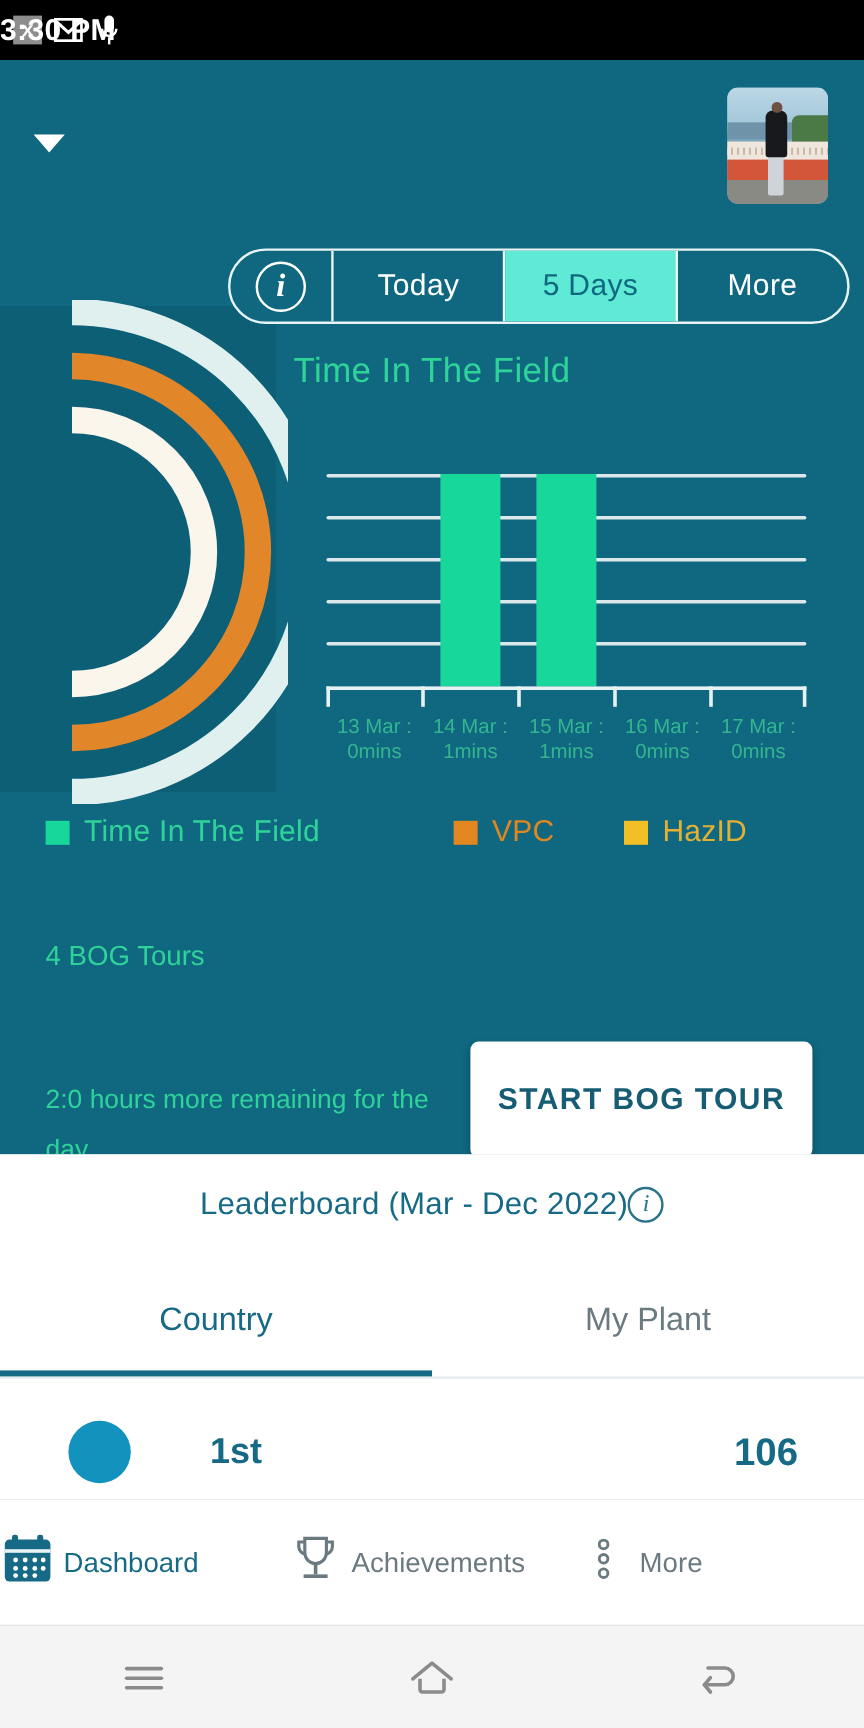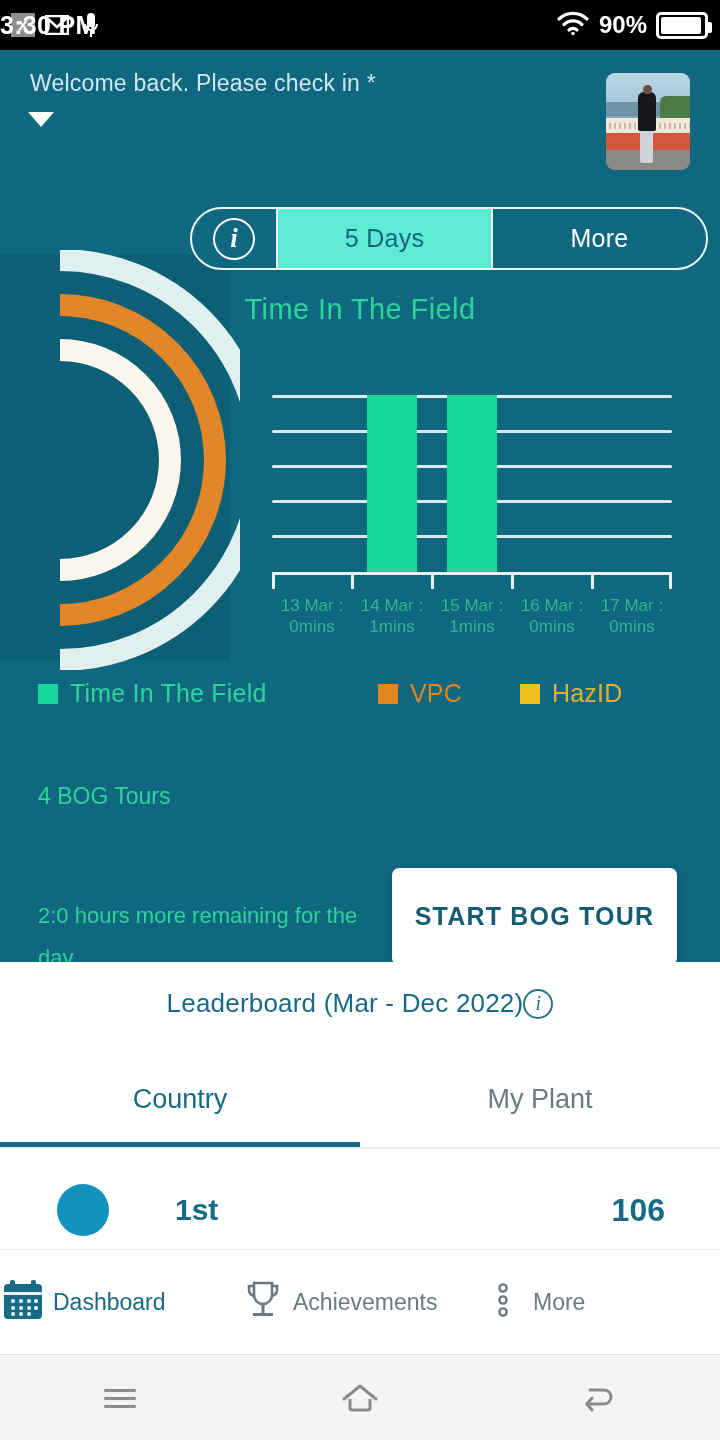--- a/index.html
+++ b/index.html
@@ -458,47 +458,32 @@
       </span>
       <span class="sb-ico">
         <svg width="16" height="26" viewBox="0 0 16 26">
             <rect x="4" y="1" width="8" height="14" rx="4" fill="#fff"></rect>
             <path d="M2 12 a6 6 0 0 0 12 0" fill="none" stroke="#fff" stroke-width="2"></path>
             <rect x="7" y="19" width="2" height="6" fill="#fff"></rect>
           </svg>
       </span>
     </div>
     <div class="sb-time">3:30 PM</div>
-    <div class="sb-right">
-      <span>
-        <svg width="34" height="26" viewBox="0 0 34 26">
-          <path d="M3 9 a20 20 0 0 1 28 0" fill="none" stroke="#fff" stroke-width="3.2" stroke-linecap="round"></path>
-          <path d="M8 14.5 a13 13 0 0 1 18 0" fill="none" stroke="#fff" stroke-width="3.2" stroke-linecap="round"></path>
-          <path d="M13 20 a6.5 6.5 0 0 1 8 0" fill="none" stroke="#fff" stroke-width="3.2" stroke-linecap="round"></path>
-          <circle cx="17" cy="23.5" r="1.8" fill="#fff"></circle>
-        </svg>
-      </span>
-      <span class="sb-batt-pct">90%</span>
-      <span class="batt">
-          <i></i>
-        </span>
-    </div>
   </div>
 
   <div class="hero">
 
     <div class="hero-dark"></div>
 
     <svg class="arcs" viewBox="0 0 360 420">
       <path d="M180 10 A200 200 0 0 1 180 410" fill="none" stroke="#dff0ef" stroke-width="22"></path>
       <path d="M180 55 A155 155 0 0 1 180 365" fill="none" stroke="#e2862a" stroke-width="22"></path>
       <path d="M180 100 A110 110 0 0 1 180 320" fill="none" stroke="#fbf6ec" stroke-width="22"></path>
     </svg>
 
-    <div class="welcome">Welcome back. Please check in *</div>
 
     <div class="plant-row">
       <span class="caret"></span>
     </div>
 
     <div class="avatar">
       <div class="av-sky"></div>
         <div class="av-water"></div>
         <div class="av-green"></div>
       <div class="av-rail"></div>
@@ -506,20 +491,21 @@
         <div class="av-ground"></div>
       <div class="av-legs"></div>
         <div class="av-body"></div>
         <div class="av-head"></div>
     </div>
 
     <div class="segment">
       <div class="seg-info">
         <span class="icirc">i</span>
       </div>
+      <div class="seg-btn">Today</div>
       <div class="seg-btn active">5 Days</div>
       <div class="seg-btn">More</div>
     </div>
 
     <div class="chart-title">Time In The Field</div>
 
     <div class="chart">
       <div class="plot">
         <div class="gridline" style="top:0px"></div>
         <div class="gridline" style="top:35px"></div>

